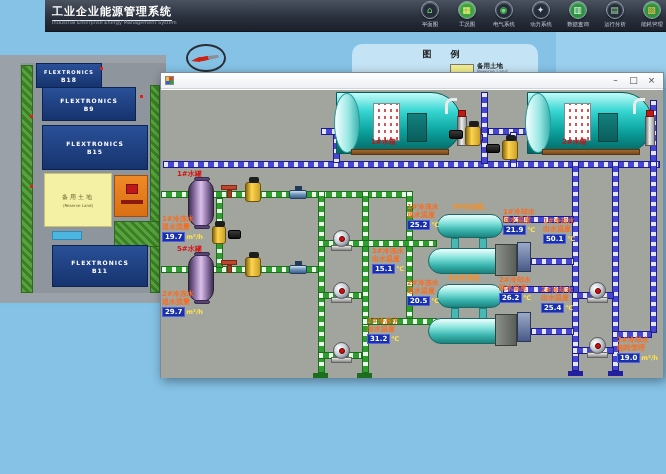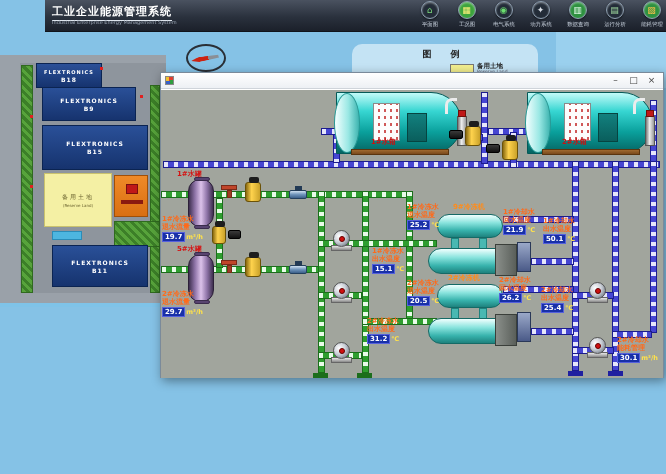--- a/index.html
+++ b/index.html
@@ -402,19 +402,19 @@
         <div class="rv"><span class="rbox">26.2</span><span class="runit">℃</span></div>
       </div>
       <div class="reading" style="left:380px;top:196px;">
         <div>2#冷却水</div>
           <div>出水温度</div>
         <div class="rv"><span class="rbox">25.4</span><span class="runit">℃</span></div>
       </div>
       <div class="reading" style="left:456px;top:246px;">
         <div>2#冷却水</div>
           <div>能耗管理</div>
-        <div class="rv"><span class="rbox">30.1</span><span class="runit">m³/h</span></div>
+        <div class="rv"><span class="rbox">19.0</span><span class="runit">m³/h</span></div>
       </div>
 
     </div>
   </div>
 
 </div>
 
 </body></html>

